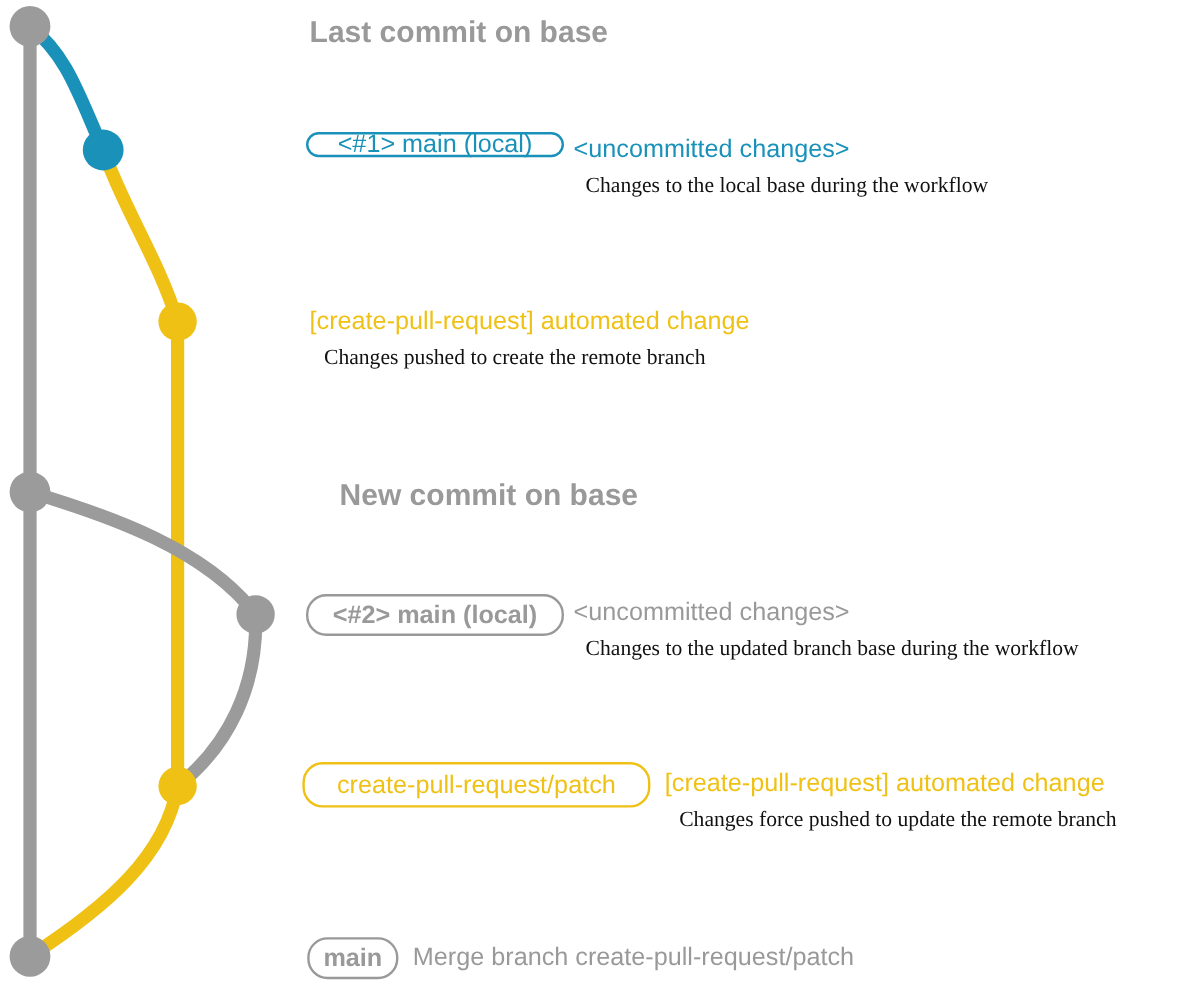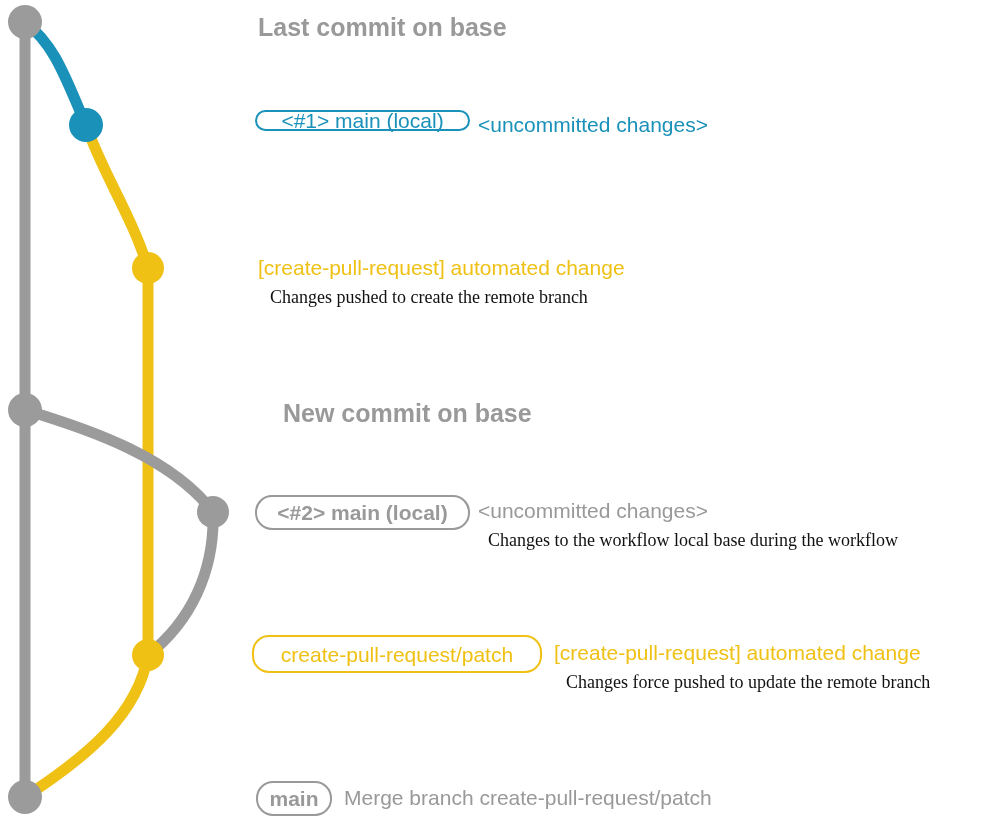--- a/index.html
+++ b/index.html
@@ -83,29 +83,30 @@
     <circle class="fill-gray" cx="25" cy="410" r="17"></circle>
     <circle class="fill-gray" cx="213" cy="512" r="16"></circle>
     <circle class="fill-yellow" cx="148" cy="655" r="16"></circle>
     <circle class="fill-gray" cx="25" cy="797" r="17"></circle>
   </svg>
 
   <div class="abs milestone" style="left:258px; top:14px;">Last commit on base</div>
 
   <div class="abs badge blue" style="left:255px; top:110px; width:215px; height:21px;">&lt;#1&gt; main (local)</div>
   <div class="abs title blue" style="left:478px; top:113px;">&lt;uncommitted changes&gt;</div>
+  <div class="abs sub" style="left:488px; top:145px;">Changes to the local base during the workflow</div>
 
   <div class="abs title yellow" style="left:258px; top:256px;">[create-pull-request] automated change</div>
   <div class="abs sub" style="left:270px; top:288px;">Changes pushed to create the remote branch</div>
 
   <div class="abs milestone" style="left:258px; top:400px;margin-left:25px;">New commit on base</div>
 
   <div class="abs badge gray" style="left:255px; top:495px; width:215px; height:35px;">&lt;#2&gt; main (local)</div>
   <div class="abs title gray" style="left:478px; top:499px;">&lt;uncommitted changes&gt;</div>
-  <div class="abs sub" style="left:488px; top:531px;">Changes to the workflow local base during the workflow</div>
+  <div class="abs sub" style="left:488px; top:531px;">Changes to the updated branch base during the workflow</div>
 
   <div class="abs badge yellow" style="left:252px; top:635px; width:290px; height:38px;">create-pull-request/patch</div>
   <div class="abs title yellow" style="left:554px; top:641px;">[create-pull-request] automated change</div>
   <div class="abs sub" style="left:566px; top:673px;">Changes force pushed to update the remote branch</div>
 
   <div class="abs badge gray" style="left:256px; top:781px; width:76px; height:35px;">main</div>
   <div class="abs title gray" style="left:344px; top:786px;">Merge branch create-pull-request/patch</div>
 
 </div>
 

